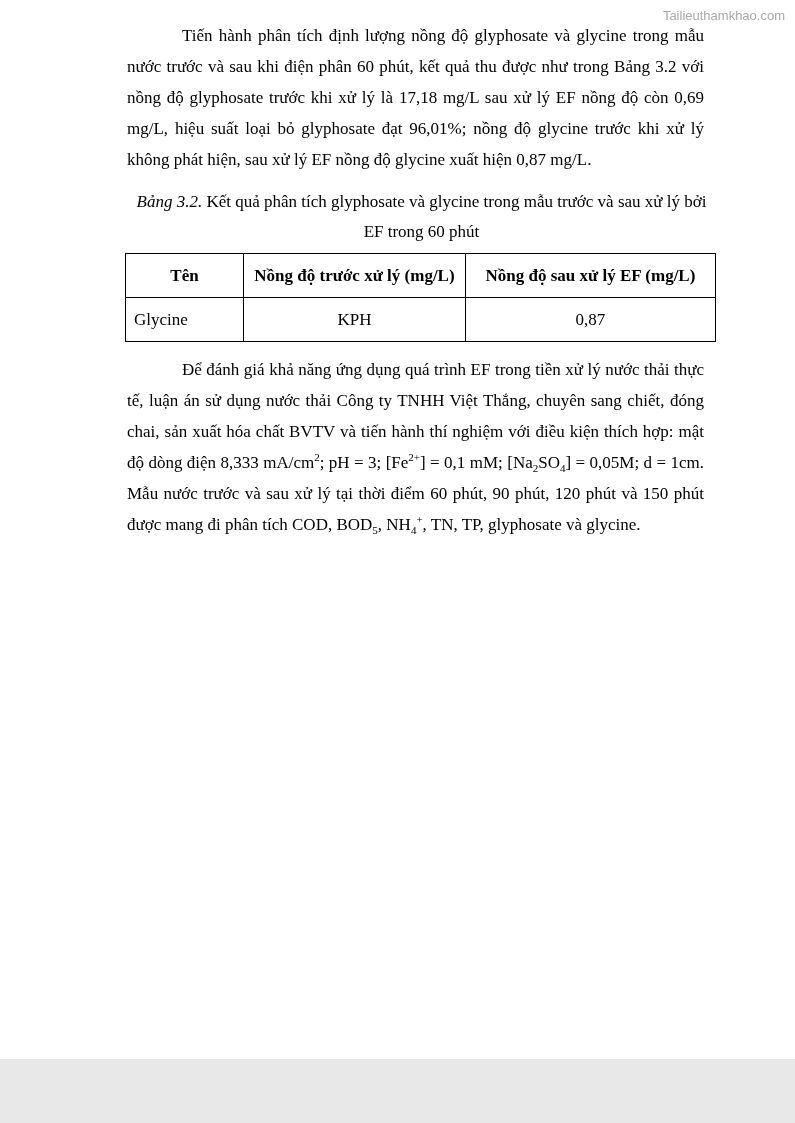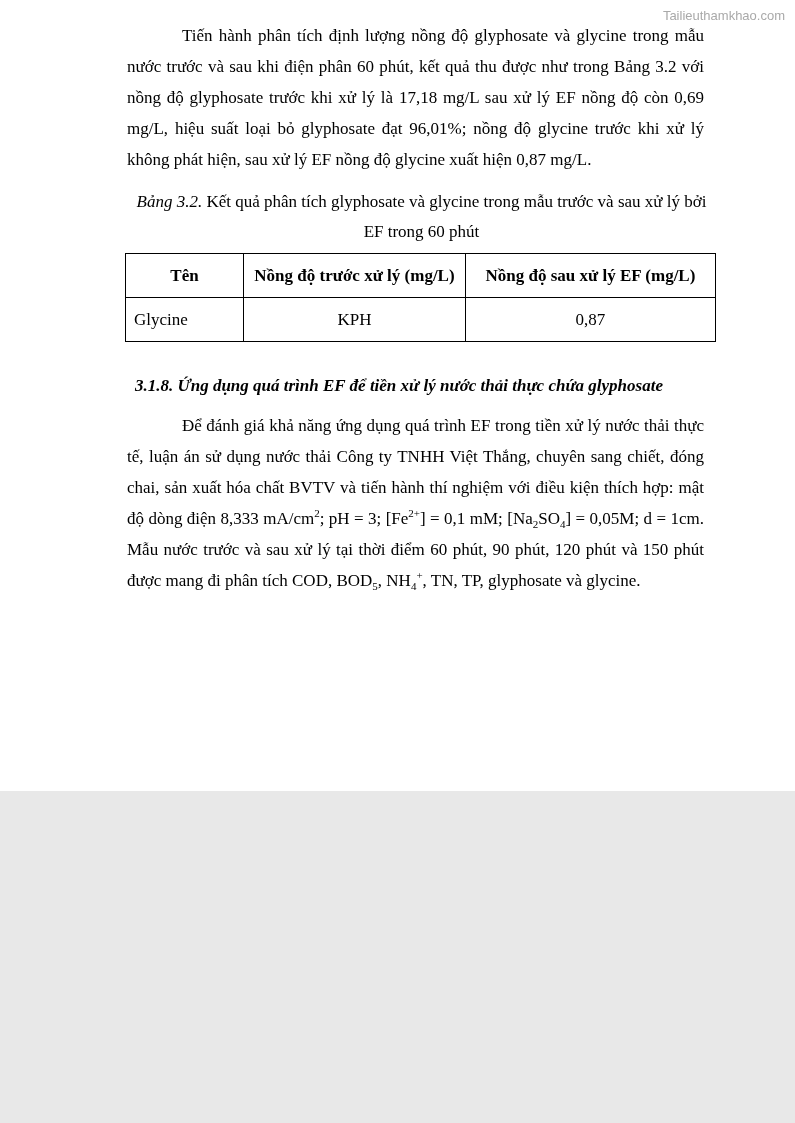--- a/index.html
+++ b/index.html
@@ -3,21 +3,21 @@
 <meta charset="utf-8">
 <style>
   html, body {
     margin: 0;
     padding: 0;
     background: #e8e8e8;
   }
   .page {
     position: relative;
     width: 795px;
-    height: 791px;
+    height: 1059px;
     margin: 0 auto;
     background: #ffffff;
     font-family: "Liberation Serif", "DejaVu Serif", serif;
     color: #000000;
     box-sizing: border-box;
     padding: 8px 79px 0 115px;
     overflow: hidden;
   }
   .watermark {
     position: absolute;
@@ -112,17 +112,16 @@
     </thead>
     <tbody>
       <tr>
         <td class="cell-left">Glycine</td>
         <td class="cell-center">KPH</td>
         <td class="cell-center">0,87</td>
       </tr>
     </tbody>
   </table>
 
-  <h3 class="section-heading">3.1.8. Ứng dụng quá trình EF để tiền xử lý nước thải thực chứa glyphosate</h3>
 
   <p class="body-text indent"><span>Để đánh giá khả năng ứng dụng quá trình EF trong tiền xử lý nước thải thực tế, luận án sử dụng nước thải Công ty TNHH Việt Thắng, chuyên sang chiết, đóng chai, sản xuất hóa chất BVTV và tiến hành thí nghiệm với điều kiện thích hợp: mật độ dòng điện 8,333 mA/cm</span><sup>2</sup><span>; pH = 3; [Fe</span><sup>2+</sup><span>] = 0,1 mM; [Na</span><sub>2</sub><span>SO</span><sub>4</sub><span>] = 0,05M; d = 1cm. Mẫu nước trước và sau xử lý tại thời điểm 60 phút, 90 phút, 120 phút và 150 phút được mang đi phân tích COD, BOD</span><sub>5</sub><span>, NH</span><sub>4</sub><sup>+</sup><span>, TN, TP, glyphosate và glycine.</span></p>
 
 </div>
 
 </body></html>

